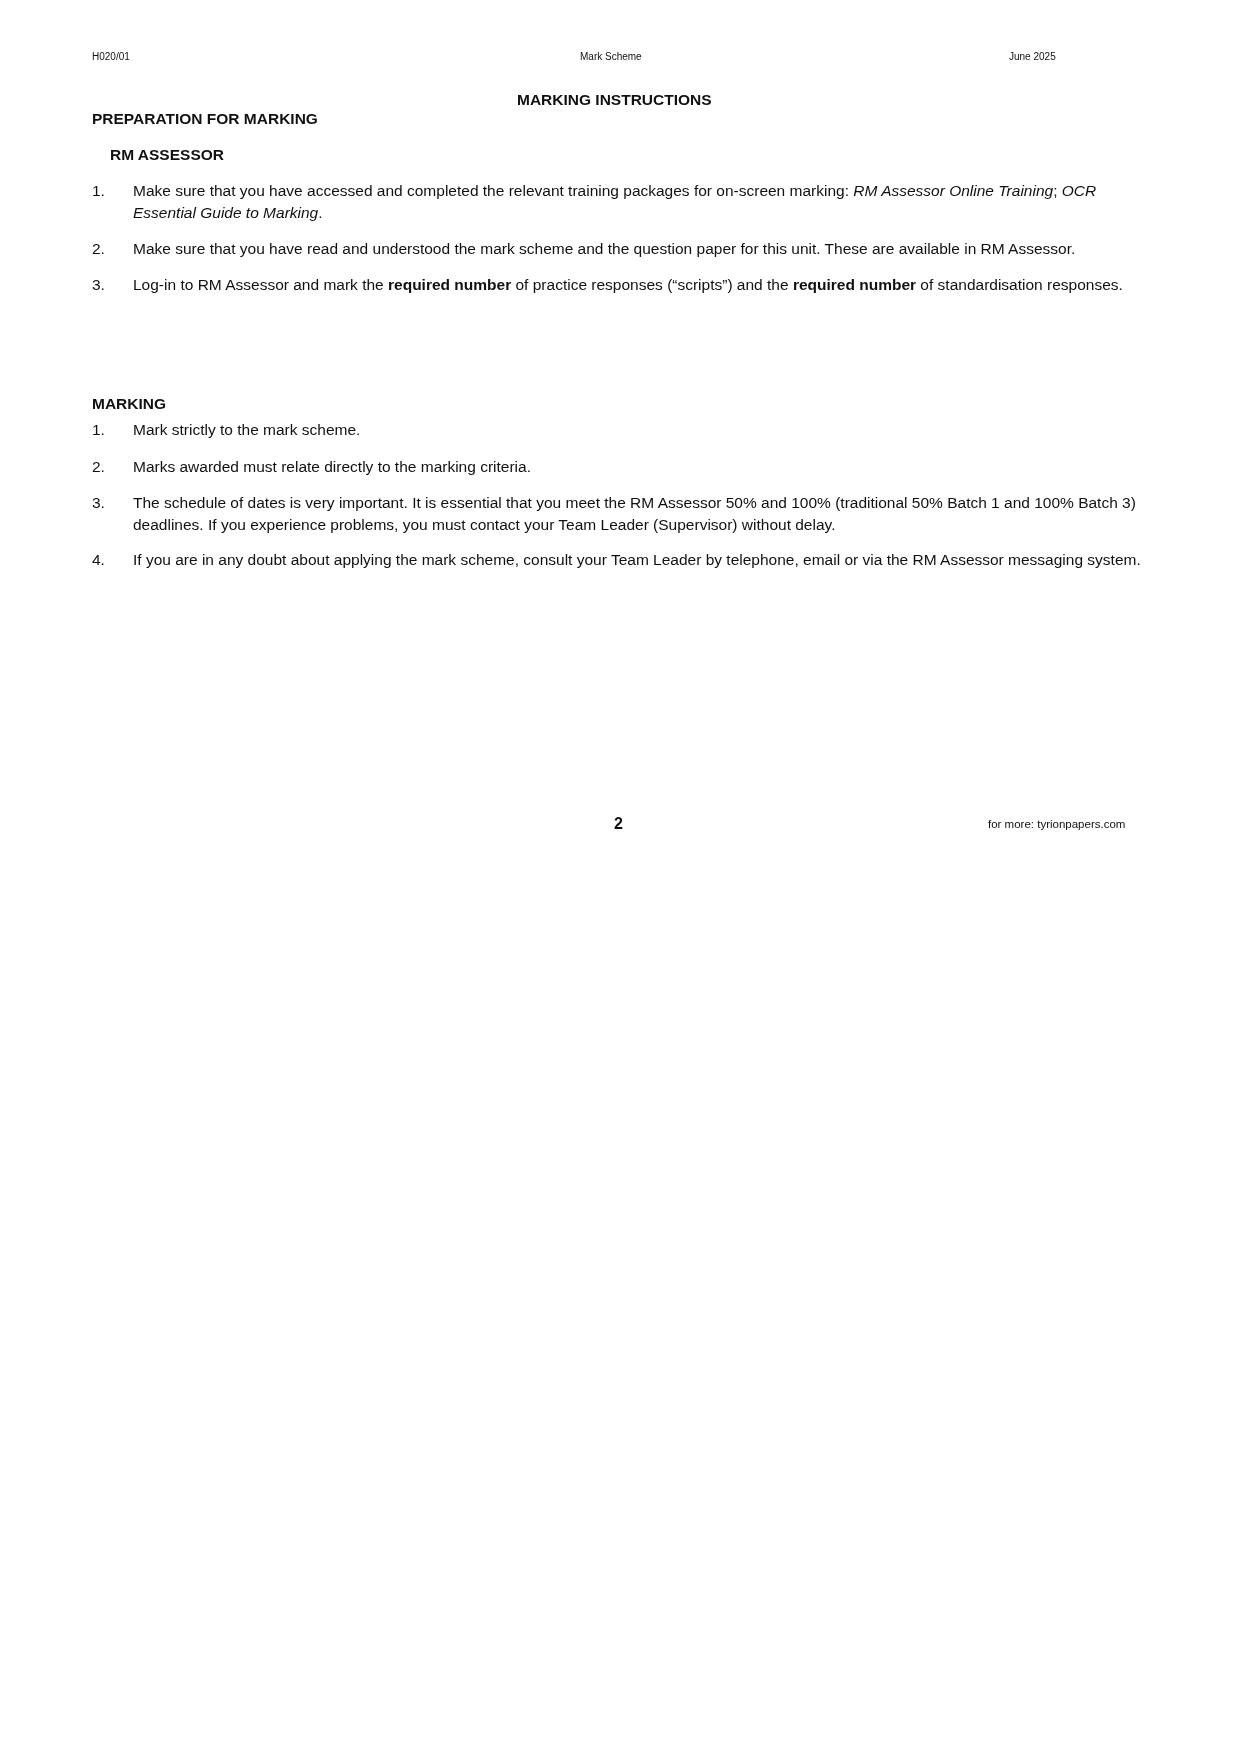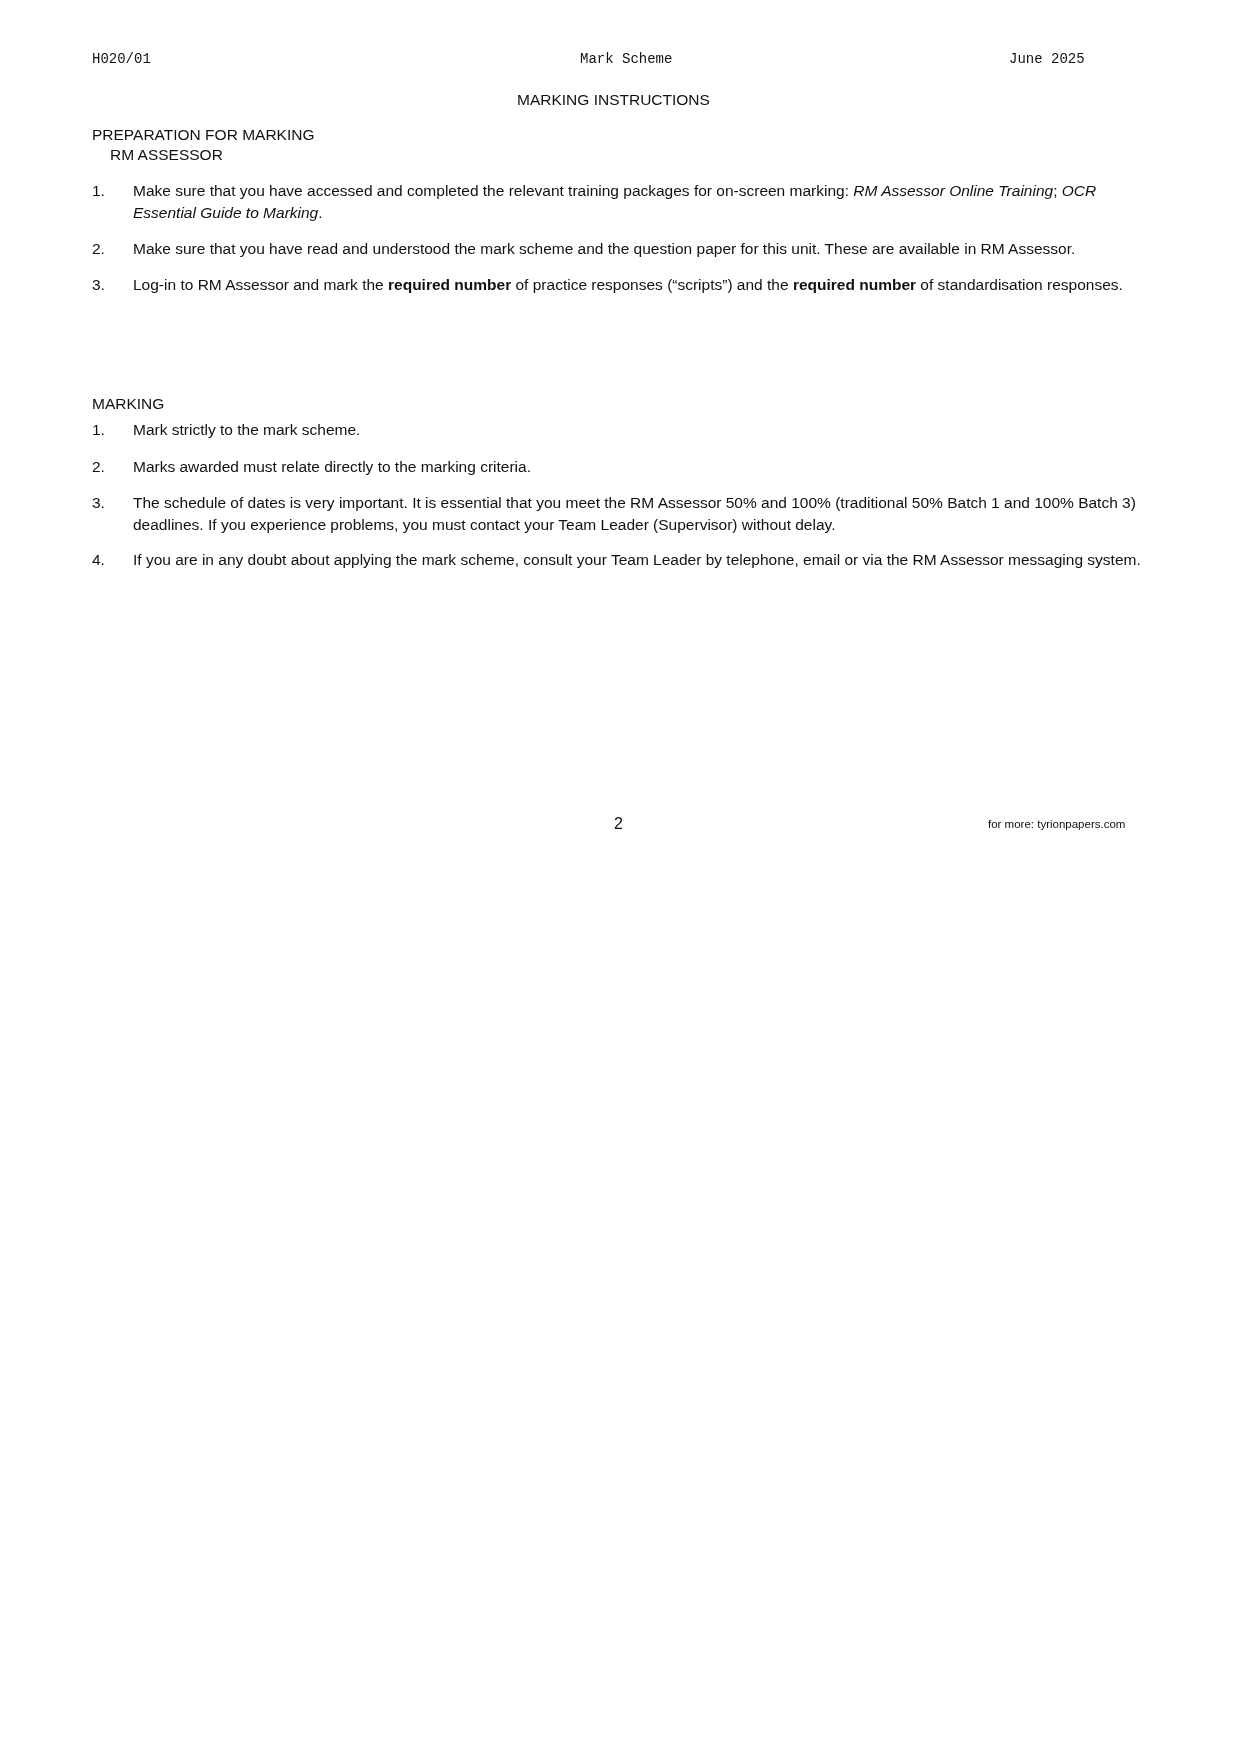--- a/index.html
+++ b/index.html
@@ -1,39 +1,39 @@
 <!DOCTYPE html>
 <html><head>
 <meta charset="utf-8">
 <style>
   html, body { margin: 0; padding: 0; background: #ffffff; }
   body {
     width: 1240px; height: 1754px; position: relative; overflow: hidden;
     font-family: "Liberation Sans", sans-serif; color: #111; font-size: 15.5px;
   }
   .abs { position: absolute; white-space: nowrap; }
-  .hdr { top: 51px; font-size: 14px; font-family: Liberation Mono, monospace; }
-  .bold { font-weight: normal; }
+  .hdr { top: 51px; font-size: 10px; }
+  .bold { font-weight: bold; }
   .item { position: absolute; left: 92px; width: 1060px; line-height: 22px; }
   .item .num { position: absolute; left: 0; top: 0; }
   .item .txt { position: absolute; left: 41px; width: 1020px; white-space: normal; }
   i { }
 </style>
 </head>
 <body>
 
 <div>
   <span class="abs hdr" style="left:92px;">H020/01</span>
   <span class="abs hdr" style="left:580px;">Mark Scheme</span>
   <span class="abs hdr" style="left:1009px;">June 2025</span>
 </div>
 
 <div class="abs bold" style="left:517px; top:91px; font-size:15.5px;">MARKING INSTRUCTIONS</div>
 
-<div class="abs bold" style="left:92px; top:126px;">PREPARATION FOR MARKING</div>
+<div class="abs bold" style="left:92px; top:110px;">PREPARATION FOR MARKING</div>
 <div class="abs bold" style="left:110px; top:146px;">RM ASSESSOR</div>
 
 <div class="item" style="top:180px;">
   <span class="num">1.</span>
   <span class="txt"><span>Make sure that you have accessed and completed the relevant training packages for on-screen marking: </span><i>RM Assessor Online Training</i><span>; </span><i>OCR Essential Guide to Marking</i><span>.</span></span>
 </div>
 
 <div class="item" style="top:238px;">
   <span class="num">2.</span>
   <span class="txt"><span>Make sure that you have read and understood the mark scheme and the question paper for this unit. These are available in RM Assessor.</span></span>

